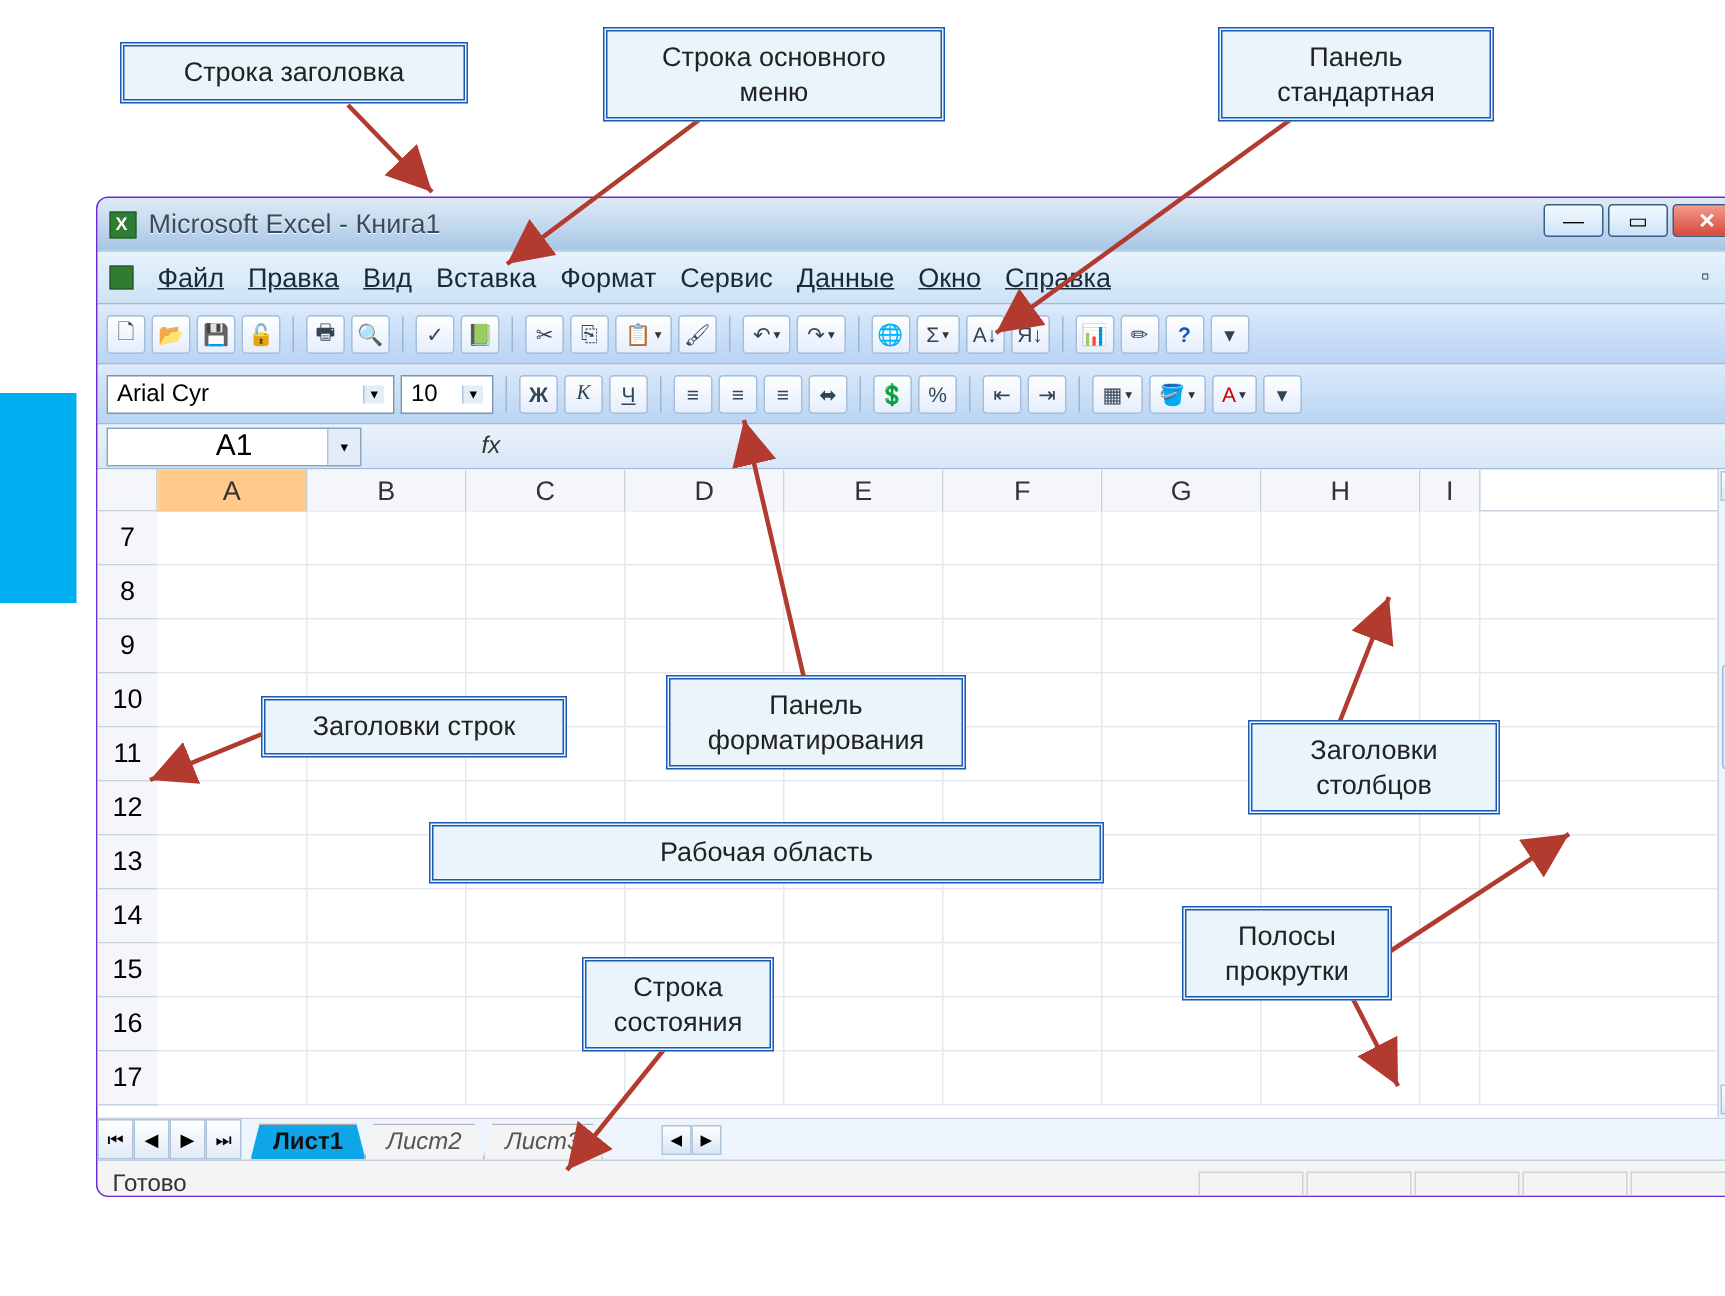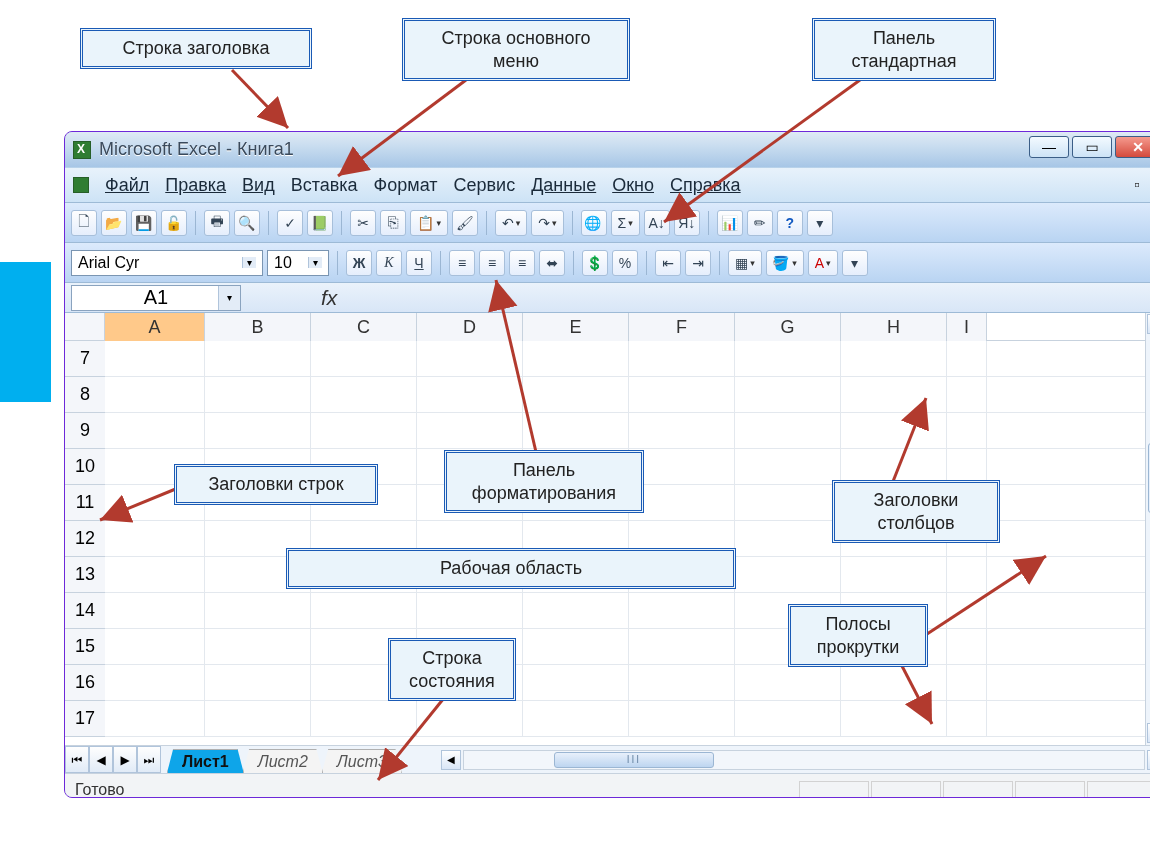--- a/index.html
+++ b/index.html
@@ -37,21 +37,21 @@
   .fmtbar .combo .dd { margin-left:auto; background:#e3ecf7; border-left:1px solid #b0c4db; padding:0 4px; font-size:10px; }
   .combo.font { width:192px; }
   .combo.size { width:62px; }
   .fmt-b { font-weight:bold; }
   .fmt-i { font-style:italic; font-family:'Times New Roman',serif; }
   .fmt-u { text-decoration:underline; }
 
   .namebox-row { height:30px; background:linear-gradient(#eaf2fb,#d8e6f7); border-bottom:1px solid #9dbad6; display:flex; align-items:center;gap:20px; }
   .namebox { width:170px; height:26px; margin-left:6px; border:1px solid #8aa3bf; background:#fff; display:flex; align-items:center; justify-content:center; font-size:20px; position:relative; }
   .namebox .dd { position:absolute; right:0; top:0; bottom:0; width:22px; background:#e3ecf7; border-left:1px solid #b0c4db; display:flex; align-items:center; justify-content:center; font-size:10px; }
-  .fx { margin-left:60px; font-style:italic; font-size:21px; color:#333; }
+  .fx { margin-left:60px; font-style:italic; font-size:16px; color:#333; }
 
   .grid-area { position:relative; background:#fff; height:432px; display:flex; }
   .colhdrs { height:28px; display:flex; border-bottom:1px solid #c7d2de; }
   .corner { width:40px; height:28px; background:#f4f6fa; border-right:1px solid #c7d2de; border-bottom:1px solid #c7d2de; }
   .ch { flex:0 0 106px; height:28px; background:#f4f6fa; border-right:1px solid #c7d2de; display:flex; align-items:center; justify-content:center; font-size:18px; color:#333; }
   .ch.first { flex:0 0 100px; background:#ffc98a; }
   .ch.last { flex:0 0 40px; }
   .rows { width:40px; }
   .rh { height:36px; border-bottom:1px solid #c7d2de; background:#f4f6fa; display:flex; align-items:center; justify-content:center; font-size:18px; }
   .cells { flex:1; position:relative; }
@@ -386,25 +386,20 @@
       <div class="navbtn">▶</div>
       <div class="navbtn">⏭</div>
     </div>
     <div class="tabs" id="tabs">
         <div class="tab active">Лист1</div>
         <div class="tab">Лист2</div>
         <div class="tab">Лист3</div>
       </div>
     <div class="hscroll">
       <div class="btn">◀</div>
-      <div class="track">
-          <div class="thumb">
-            <span>III</span>
-          </div>
-        </div>
       <div class="btn">▶</div>
     </div>
   </div>
 
   <div class="statusbar">
     <span>Готово</span>
     <div class="cells-r">
       <div class="sb"></div>
         <div class="sb"></div>
         <div class="sb"></div>

